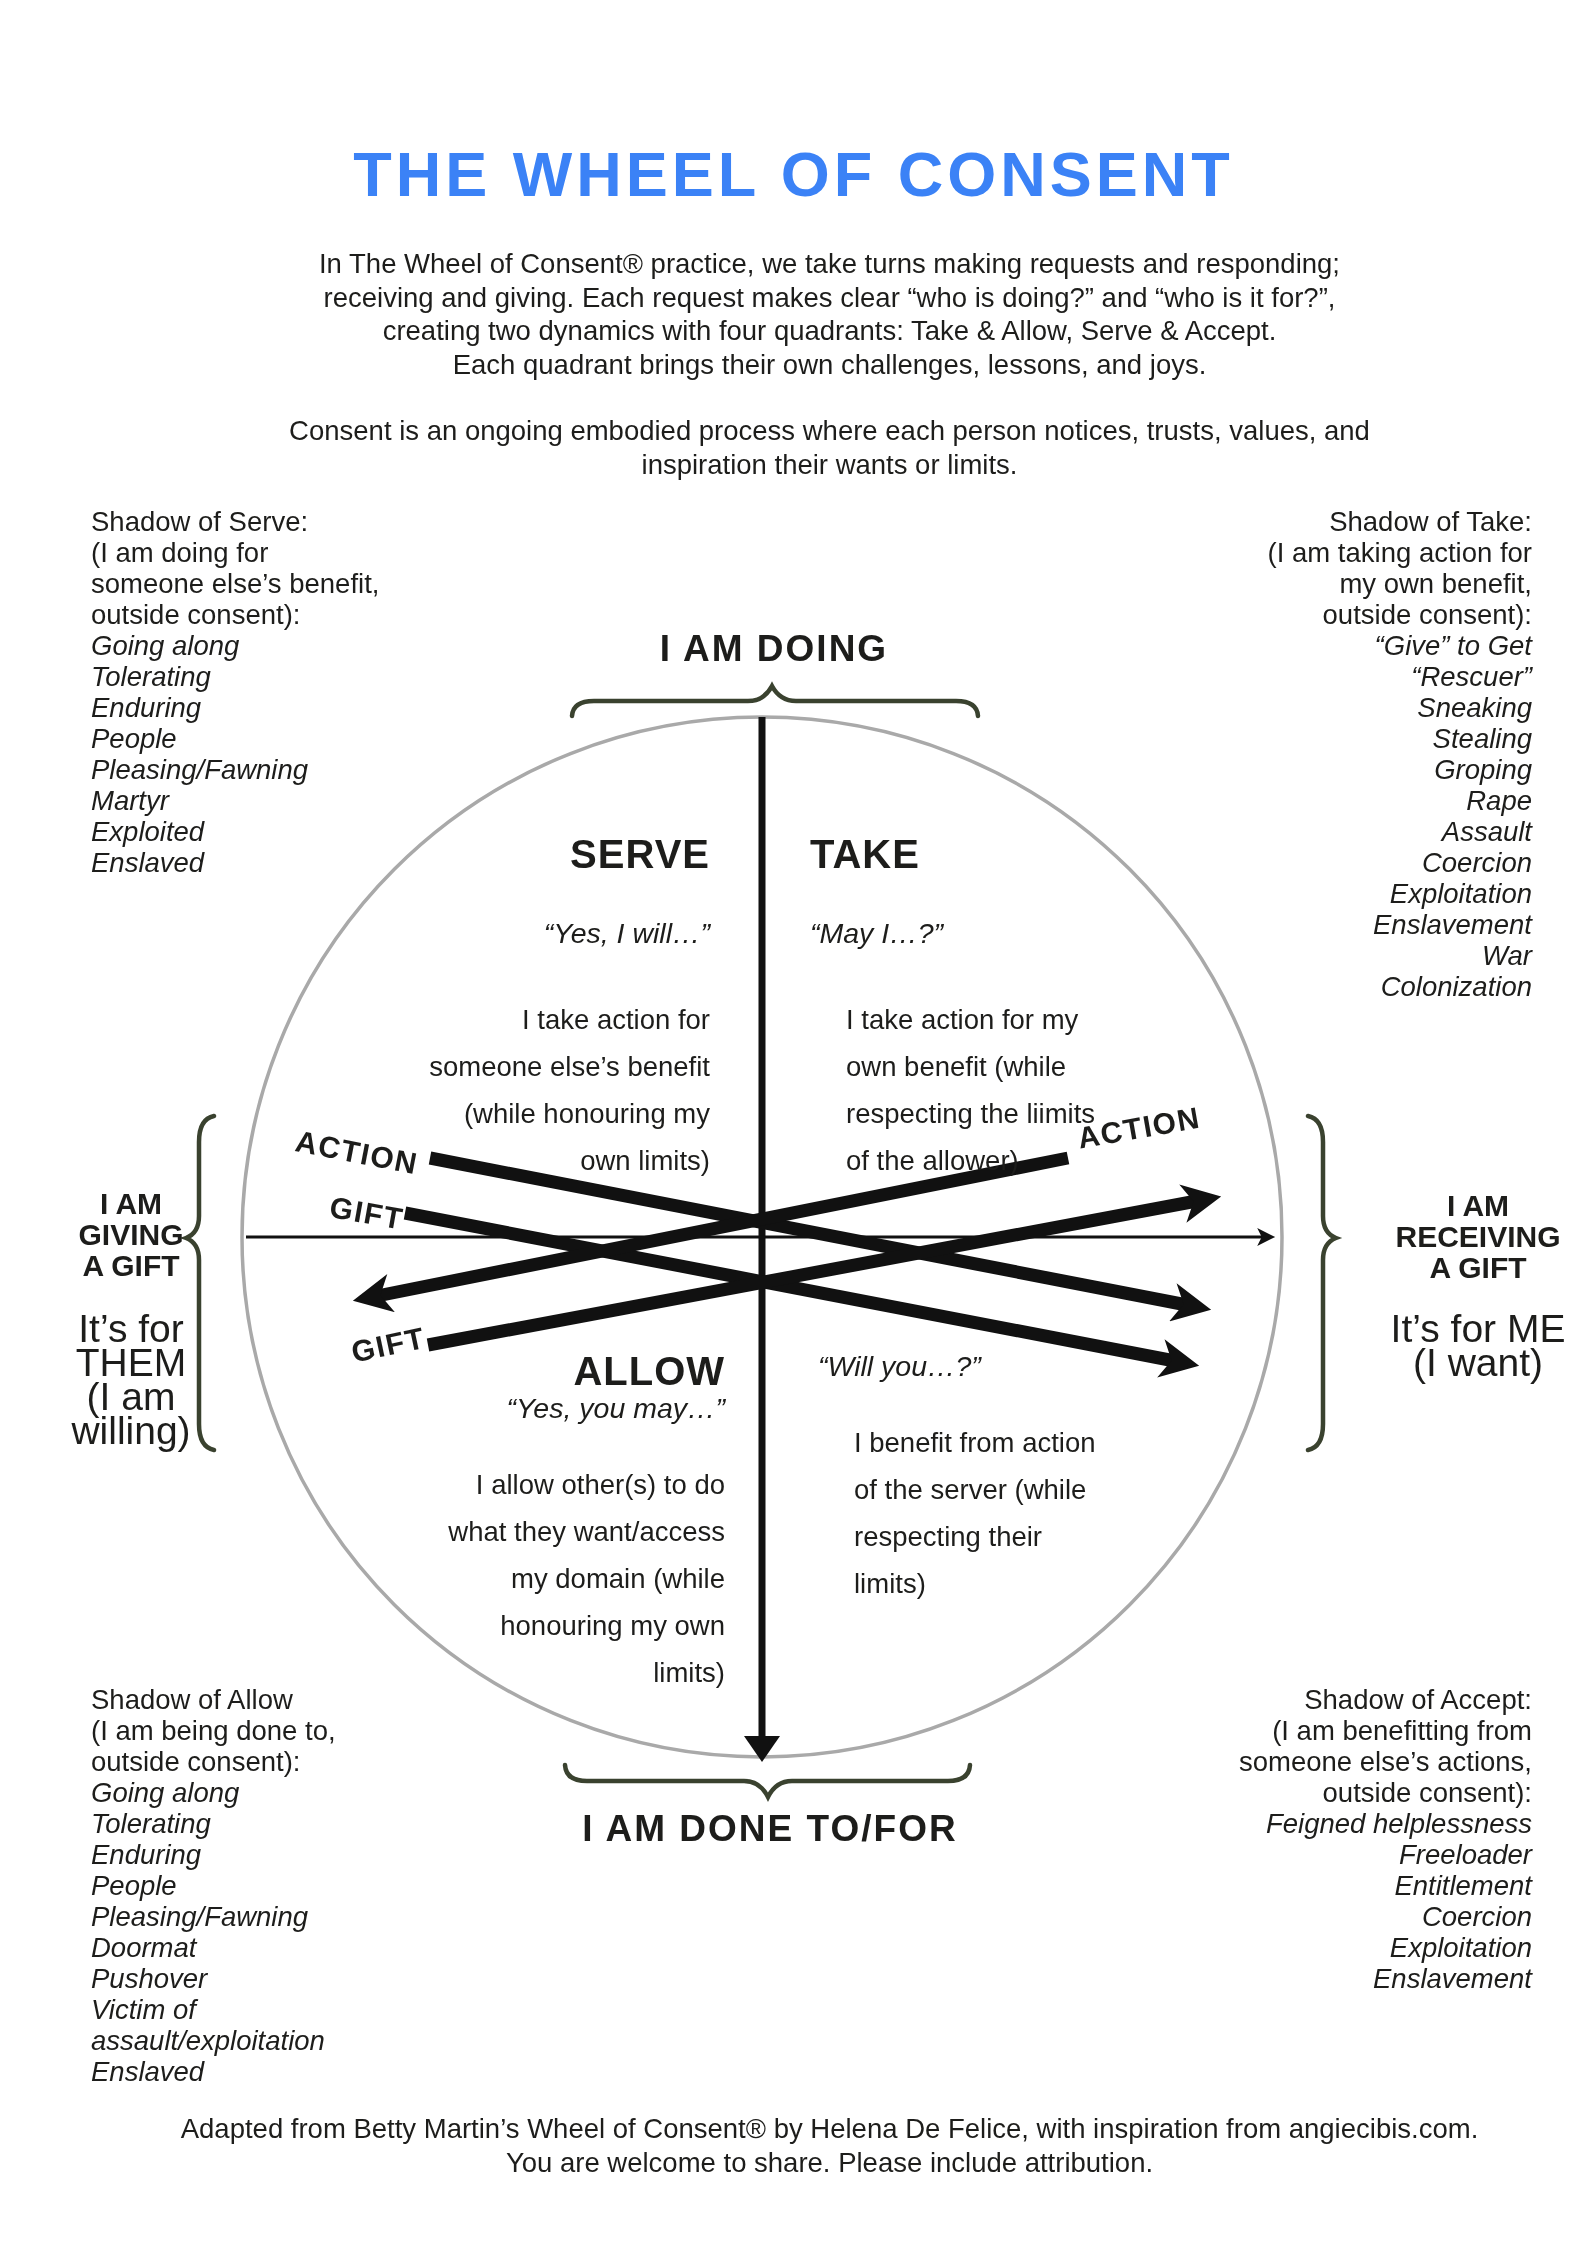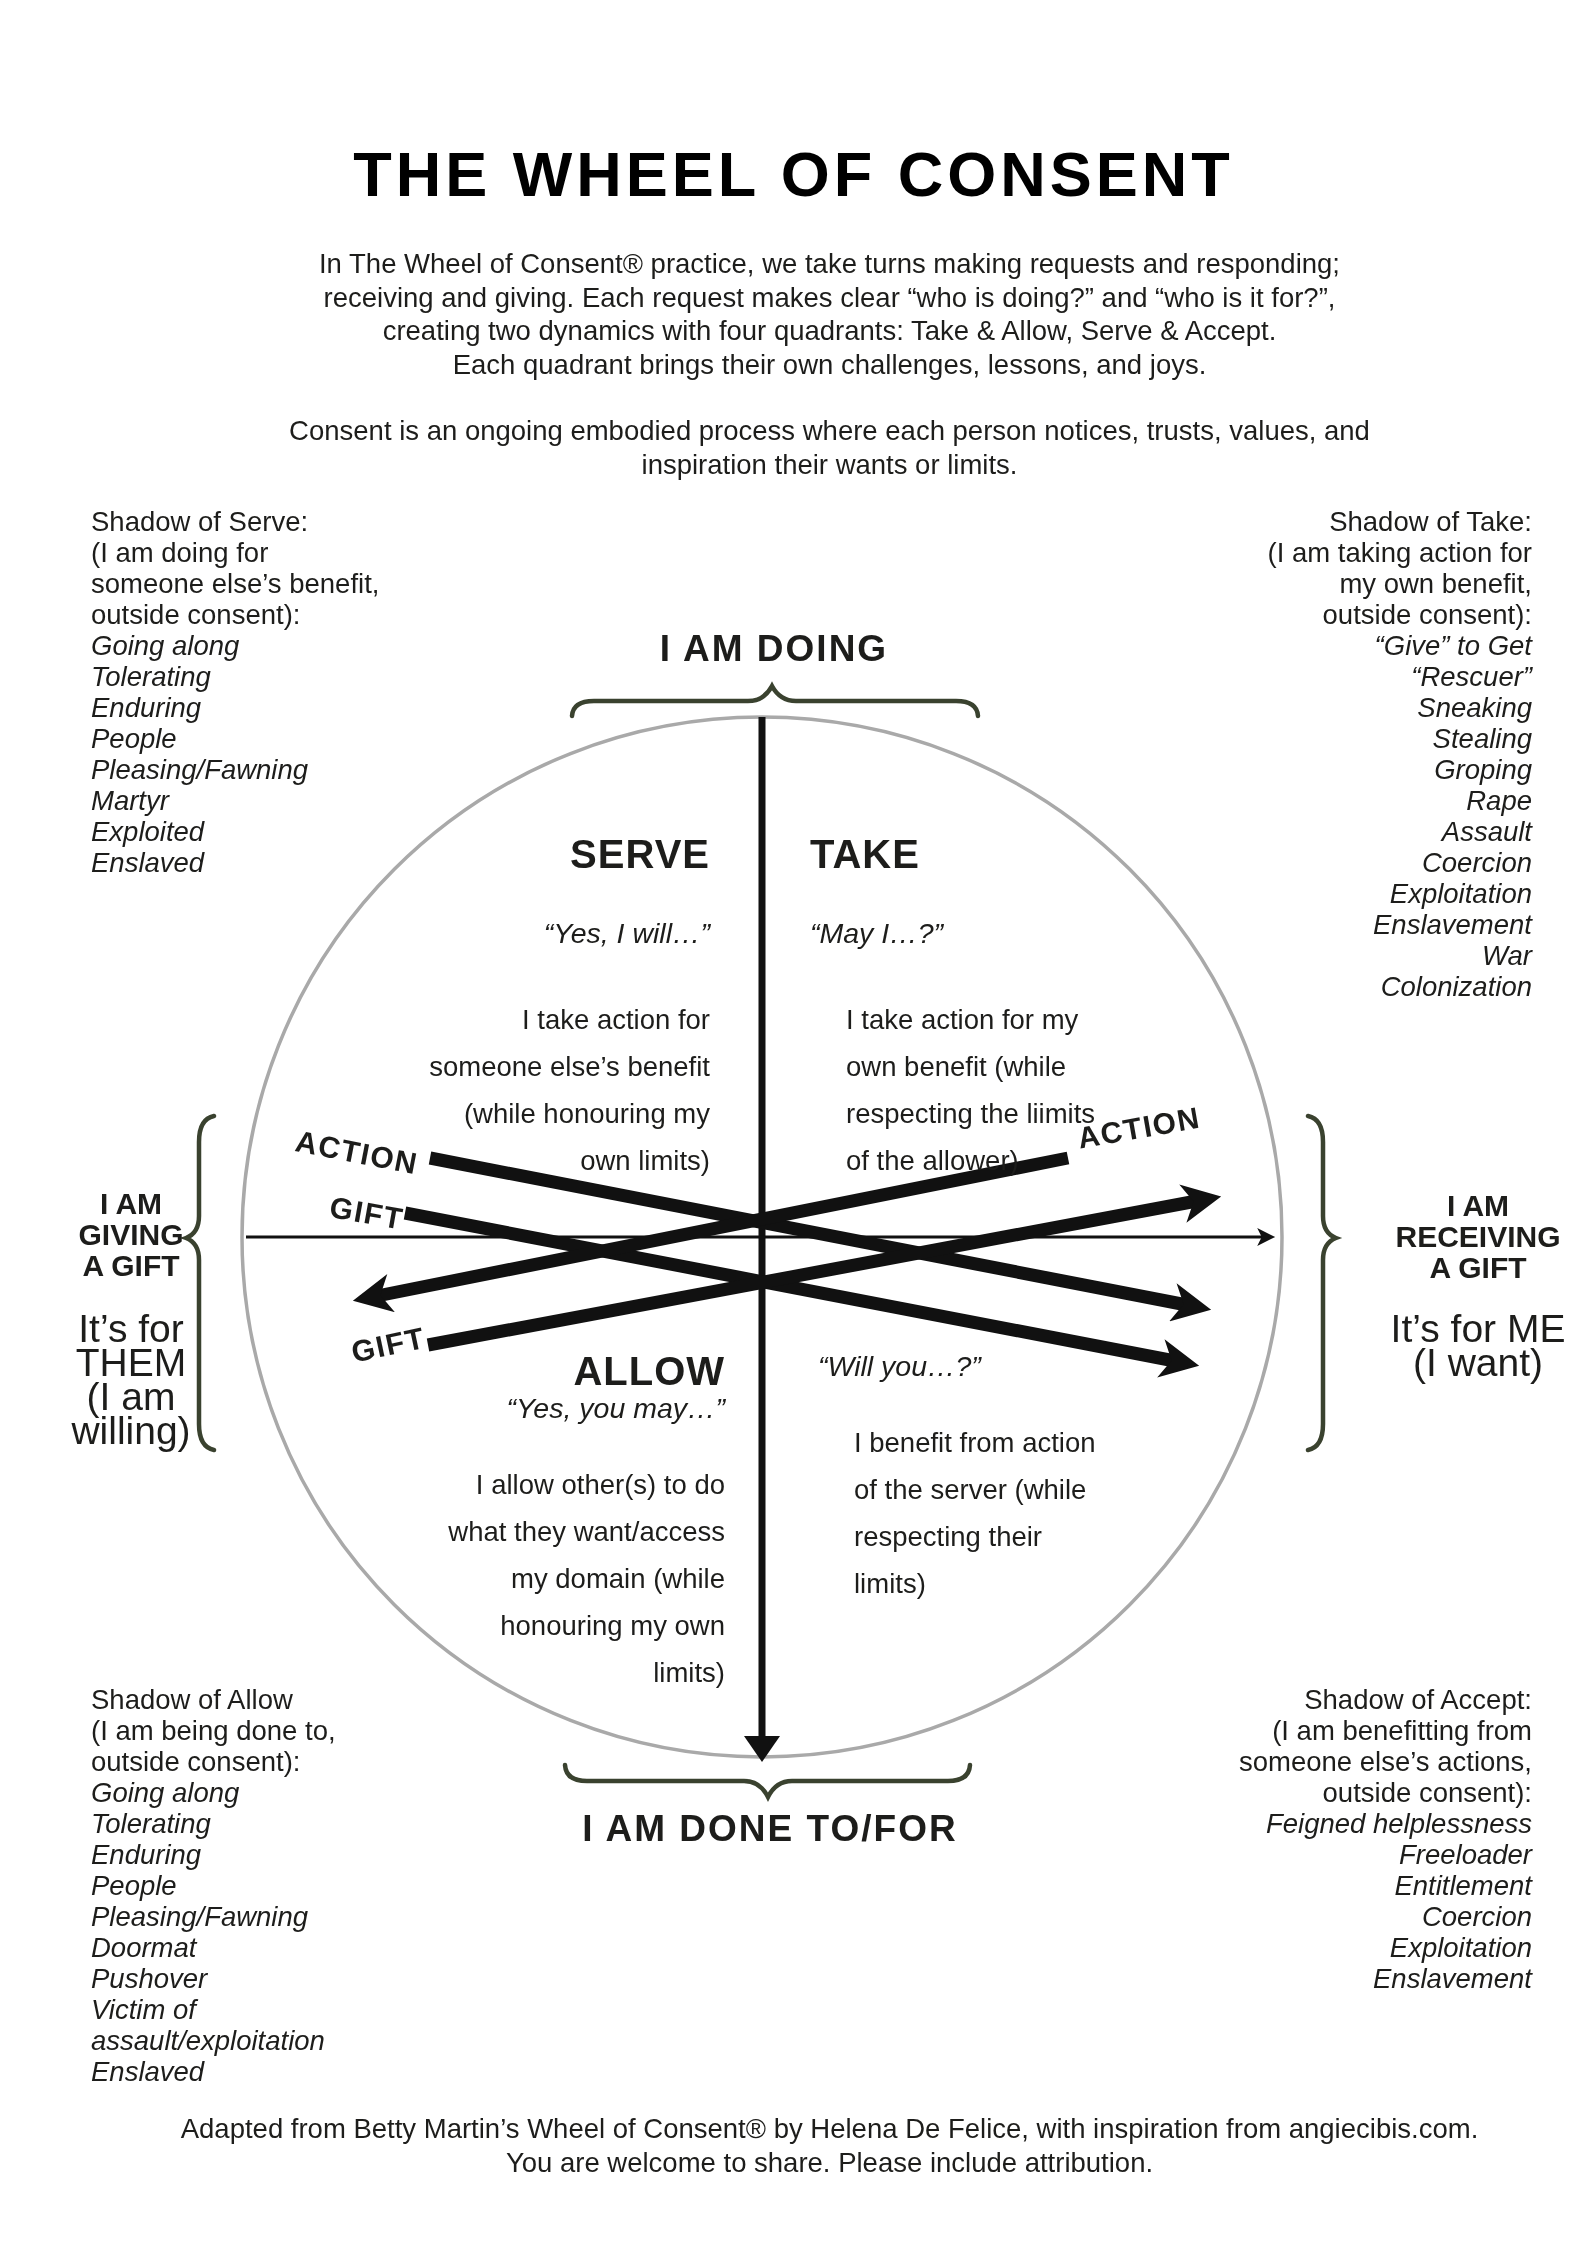--- a/index.html
+++ b/index.html
@@ -4,21 +4,21 @@
 <style>
   html,body{margin:0;padding:0;background:#ffffff;}
   .page{
     position:relative;width:1587px;height:2245px;background:#fff;
     color:#1d1d1b;font-family:"Liberation Sans",sans-serif;overflow:hidden;
   }
   .abs{position:absolute;}
   .pre{white-space:pre-line;padding-left:36px;}
 
   .title{top:138px;left:0;width:100%;text-align:center;
-    font-size:63px;font-weight:bold;letter-spacing:4px;color:#000000;}
+    font-size:63px;font-weight:bold;letter-spacing:4px;color:#3b82f6;}
   .intro{top:247px;left:0;width:100%;text-align:center;
     font-size:27.5px;line-height:33.5px;}
   .note{top:414px;left:0;width:100%;text-align:center;
     font-size:27.5px;line-height:33.5px;}
 
   .shadow{font-size:27.5px;line-height:31px;}
   .shadow .items{font-style:italic;}
   .sh-serve{left:55px;top:506px;width:420px;}
   .sh-take{right:55px;top:506px;width:460px;text-align:right;}
   .sh-allow{left:55px;top:1684px;width:420px;}

